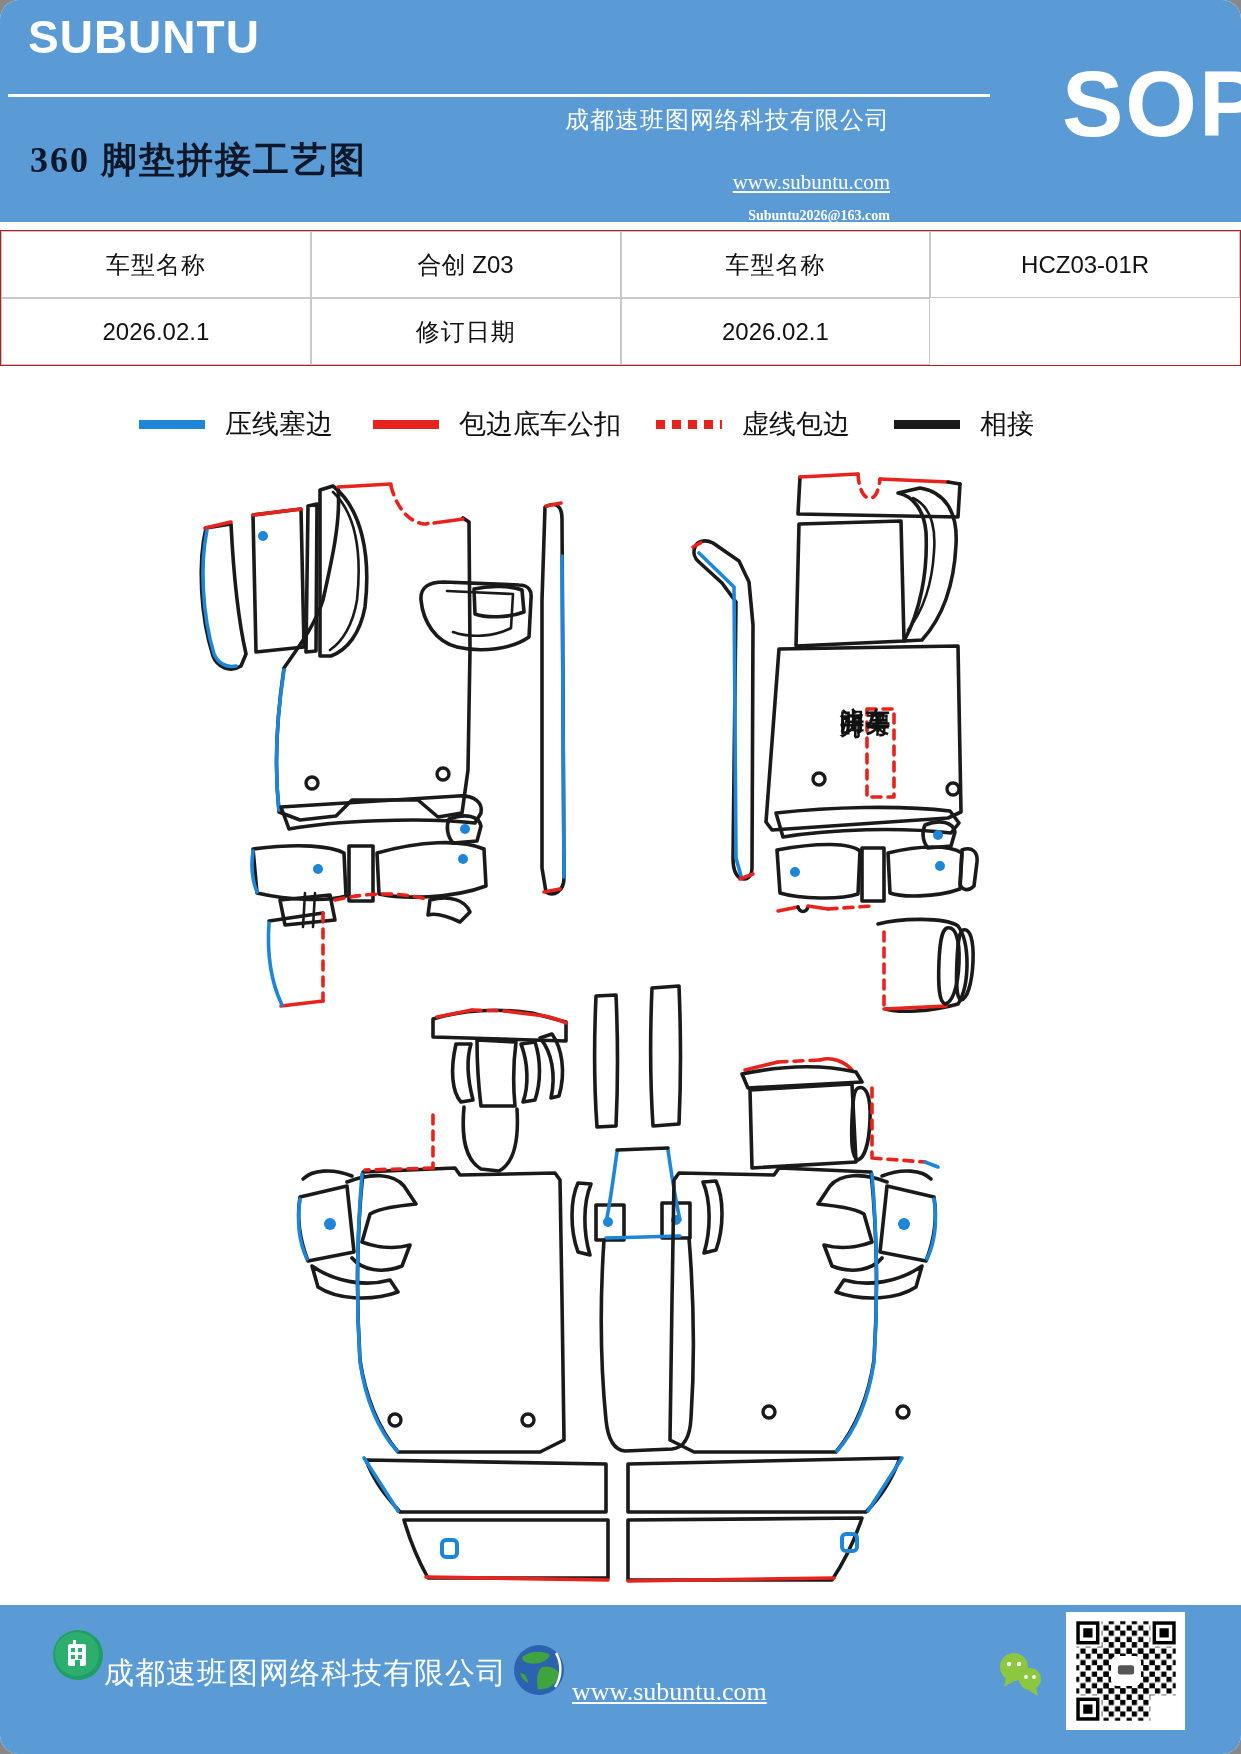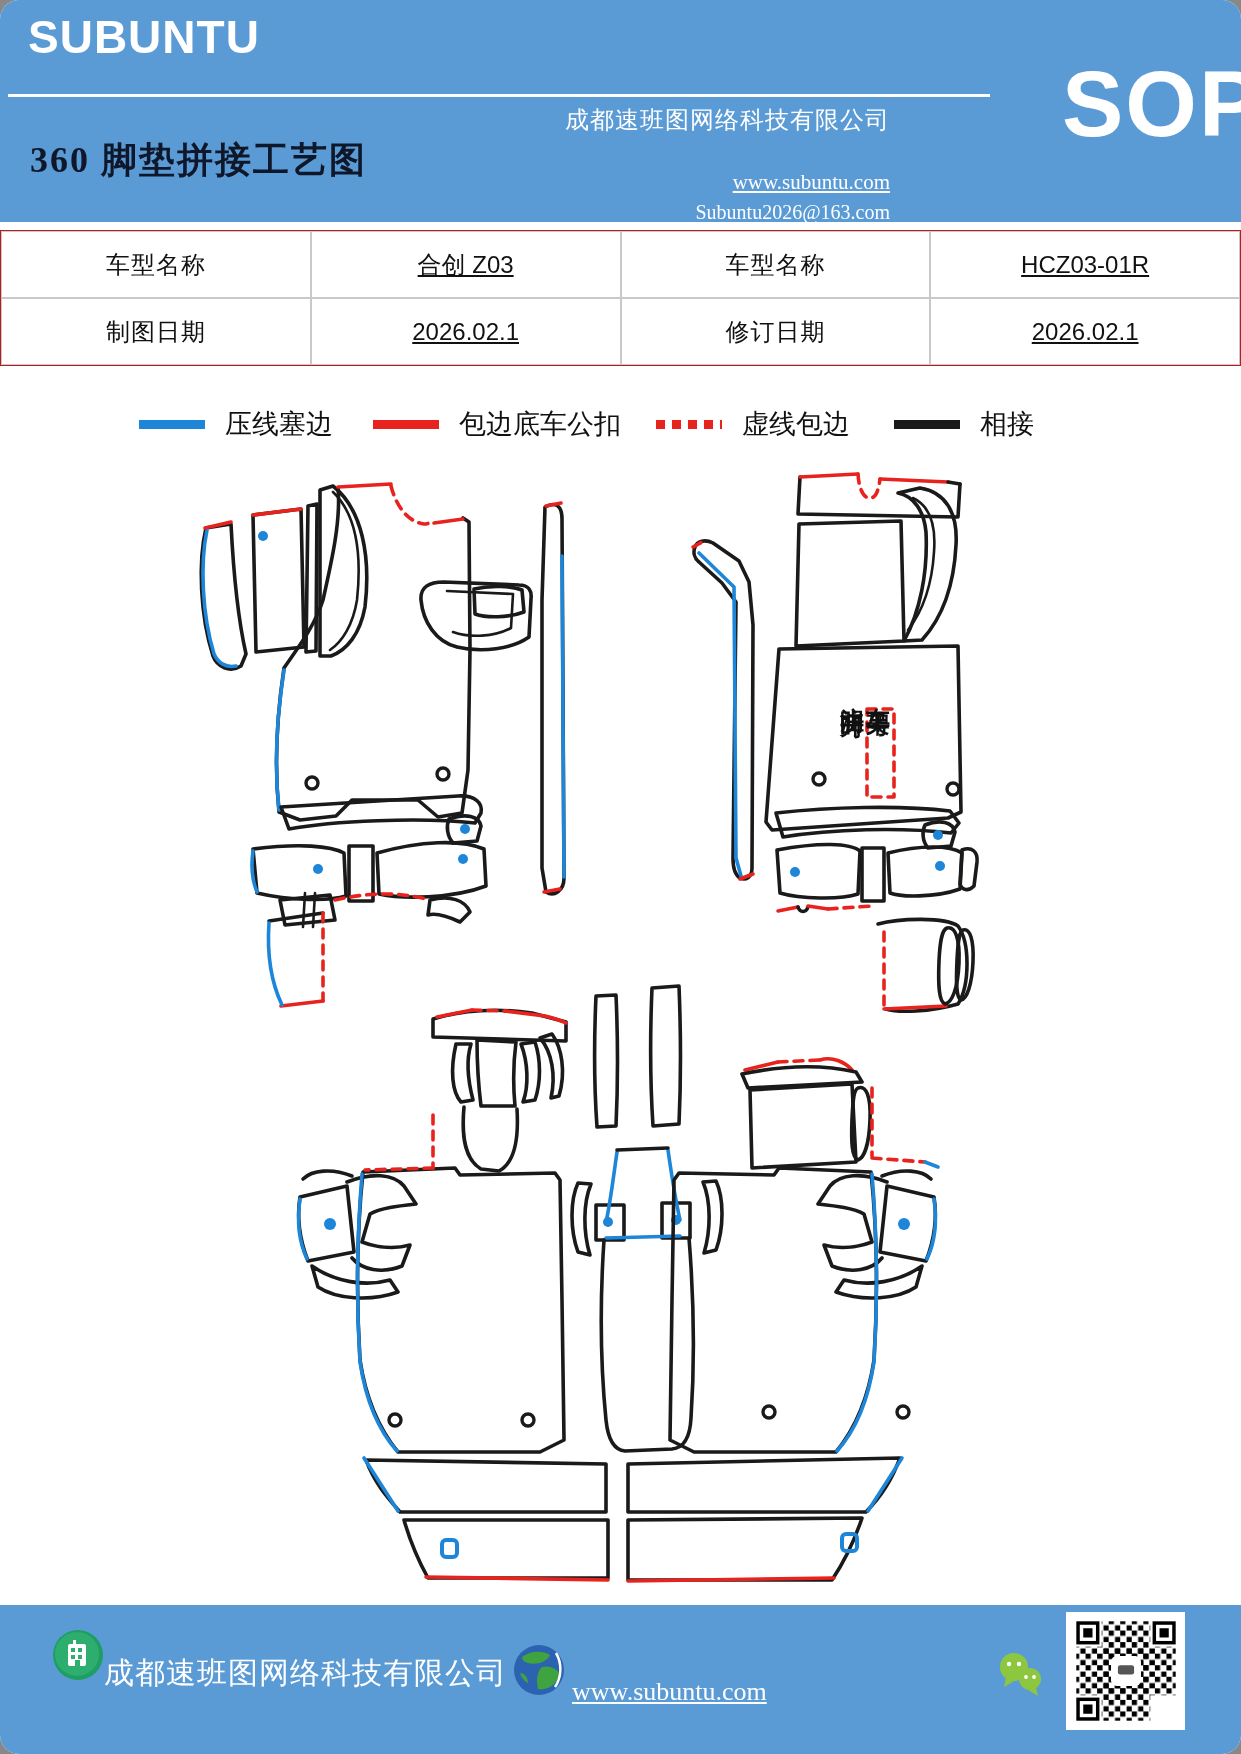--- a/index.html
+++ b/index.html
@@ -9,30 +9,30 @@
   #header{position:absolute;left:0;top:0;width:1241px;height:222px;background:var(--header_bg);}
   #brand{position:absolute;left:28px;top:10px;color:#fff;font-size:46px;font-weight:800;
          letter-spacing:1px;font-family:"Liberation Sans",sans-serif;}
   #header-rule{position:absolute;left:8px;top:94px;width:982px;height:3px;background:#fff;}
   #doc-title{position:absolute;left:30px;top:136px;color:#0f172a;font-size:36px;font-weight:600;
              font-family:"Liberation Serif",serif;letter-spacing:2px;}
   #header-right{position:absolute;left:520px;top:104px;width:370px;text-align:right;color:#fff;
                 font-family:"Liberation Serif",serif;}
   #header-company{font-size:24px;letter-spacing:1px;}
   #header-site{display:inline-block;margin-top:16px;font-size:21px;text-decoration:underline;color:#fff;}
-  #header-mail{margin-top:6px;font-size:20px;}
+  #header-mail{margin-top:13px;font-size:14px;font-weight:bold;}
   #sop{position:absolute;left:1062px;top:52px;color:#fff;font-size:92px;font-weight:800;
        letter-spacing:2px;font-family:"Liberation Sans",sans-serif;}
   
   #info-table{position:absolute;left:0;top:230px;width:1239px;height:134px;
               display:grid;grid-template-columns:1fr 1fr 1fr 1fr;grid-template-rows:1fr 1fr;
               border:1px solid #b91c1c;}
   .cell{border:1px solid #c9c9c9;display:flex;align-items:center;justify-content:center;
         font-size:24px;color:#111;font-family:"Liberation Serif",serif;letter-spacing:1px;}
-  .cell.val{font-family:"Liberation Sans",sans-serif;letter-spacing:0;text-decoration:underline;}
+  .cell.val{font-family:"Liberation Sans",sans-serif;letter-spacing:0;}
   
   .legend-item{position:absolute;top:408px;height:32px;display:flex;align-items:center;}
   .swatch{width:66px;height:9px;}
   .swatch.blue{background:var(--line_blue);}
   .swatch.red{background:var(--line_red);}
   .swatch.red-dashed{background:repeating-linear-gradient(90deg,var(--line_red) 0 9px,transparent 9px 16px);}
   .swatch.black{background:var(--line_black);}
   .legend-label{margin-left:20px;font-size:27px;color:#111;font-family:"Liberation Serif",serif;}
   
   #diagram{position:absolute;left:0;top:0;width:1241px;height:1754px;}
@@ -76,21 +76,20 @@
       <div id="header-mail">Subuntu2026@163.com</div>
     </div>
     <div id="sop">SOP</div>
   </div>
 
   <div id="info-table">
     <div class="cell">车型名称</div>
     <div class="cell val">合创 Z03</div>
     <div class="cell">车型名称</div>
     <div class="cell val">HCZ03-01R</div>
-    <div class="cell">制图日期</div>
     <div class="cell val">2026.02.1</div>
     <div class="cell">修订日期</div>
     <div class="cell val">2026.02.1</div>
   </div>
 
   <div class="legend-item" style="left:139px">
     <span class="swatch blue"></span>
     <span class="legend-label">压线塞边</span>
   </div>
   <div class="legend-item" style="left:373px">

